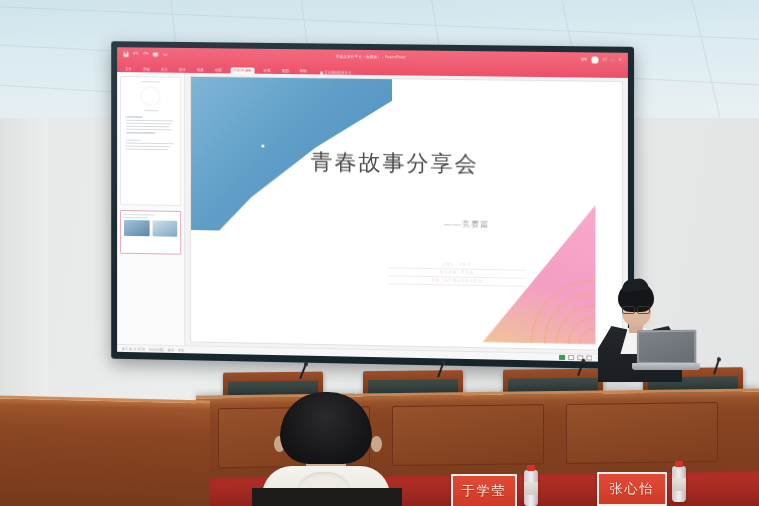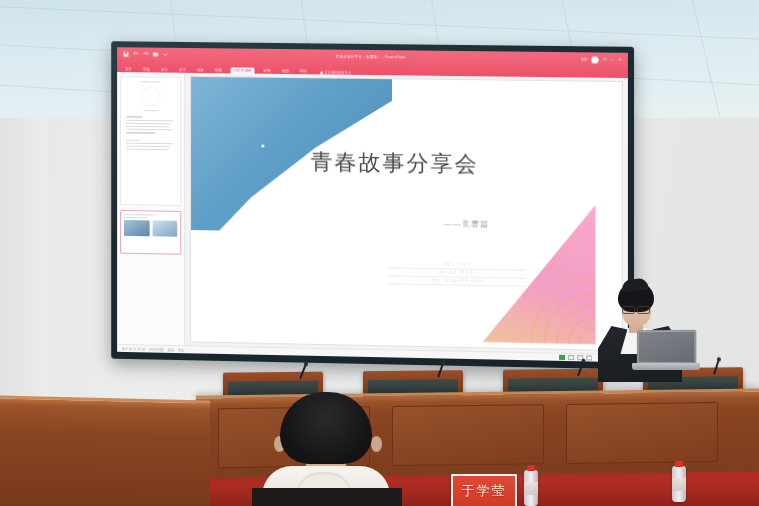--- a/index.html
+++ b/index.html
@@ -367,20 +367,23 @@
   <div class="left-desk"></div>
 
   <div class="nameplate" style="left:451px;top:474px;width:62px;height:30px">
     <span>于学莹</span>
   </div>
   <div class="bottle" style="left:524px;top:470px">
     <i class="cap"></i>
       <i class="lbl"></i>
   </div>
 
+  <div class="nameplate" style="left:597px;top:472px;width:66px;height:30px">
+    <span>张心怡</span>
+  </div>
   <div class="bottle" style="left:672px;top:466px">
     <i class="cap"></i>
       <i class="lbl"></i>
   </div>
 
   <div class="audience">
     <i class="a-neck"></i>
     <i class="a-ear" style="left:22px"></i>
     <i class="a-ear" style="right:20px"></i>
     <i class="a-hair"></i>

